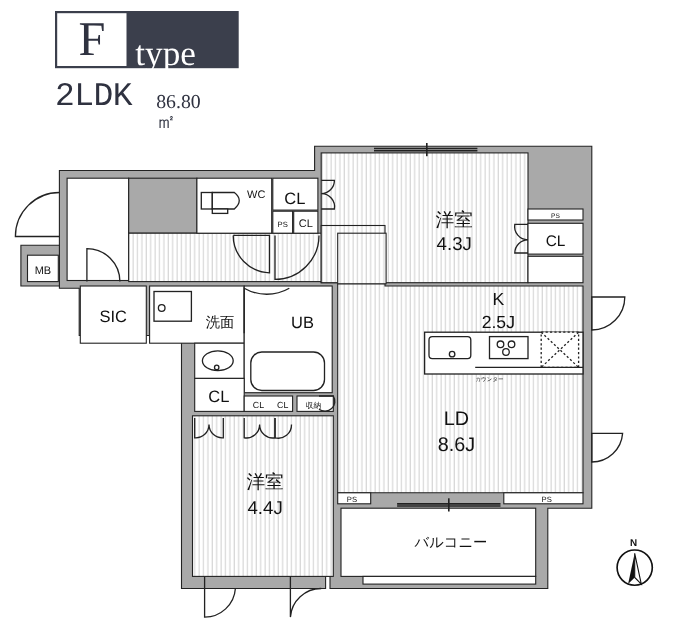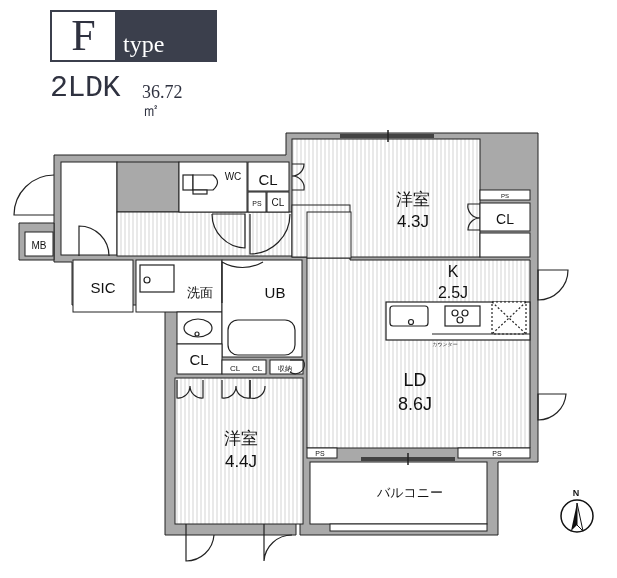--- a/index.html
+++ b/index.html
@@ -1,35 +1,35 @@
 <!DOCTYPE html>
 <html><head>
 <meta charset="utf-8">
 <style>
   html,body{margin:0;padding:0;background:#fff;}
   body{width:617px;height:578px;position:relative;overflow:hidden;font-family:"Liberation Sans",sans-serif;}
   .header{position:absolute;left:50px;top:10px;}
   .type-box{position:absolute;left:0;top:0;width:167px;height:52px;background:#3b3f4c;}
   .type-letter-box{position:absolute;left:2px;top:2px;width:63px;height:48px;background:#fff;display:flex;align-items:center;justify-content:center;font-family:"Liberation Serif",serif;font-size:44px;color:#2f3240;line-height:1;}
-  .type-word{position:absolute;left:73px;top:22px;font-family:"Liberation Serif",serif;font-size:24px;color:#fff;line-height:1;}
+  .type-word{position:absolute;left:73px;top:22px;font-family:"Liberation Serif",serif;font-size:32px;color:#fff;line-height:1;}
   .plan-type{position:absolute;left:0;top:63px;font-family:Liberation Mono, monospace;font-size:30px;color:#2f3240;line-height:1;letter-spacing:-0.5px;}
   .plan-area{position:absolute;left:92px;top:73px;font-family:"Liberation Serif",serif;font-size:18px;color:#2f3240;line-height:1;}
   svg.plan{position:absolute;left:0;top:0;}
   .lbl{font-family:"Liberation Sans",sans-serif;fill:#111;}
 </style>
 </head>
 <body>
 
 <div class="header">
   <div class="type-box">
     <div class="type-letter-box">F</div>
     <div class="type-word">type</div>
   </div>
   <div class="plan-type">2LDK</div>
-  <div class="plan-area">36.72㎡</div>
+  <div class="plan-area">86.80㎡</div>
 </div>
 
 <svg class="plan" width="617" height="578" viewBox="0 0 617 578">
   <defs>
     <pattern id="stripes" width="4" height="4" patternUnits="userSpaceOnUse">
       <rect width="4" height="4" fill="#fff"></rect>
       <line x1="1" y1="0" x2="1" y2="4" stroke="#d4d4d4" stroke-width="1"></line>
     </pattern>
   </defs>
 

